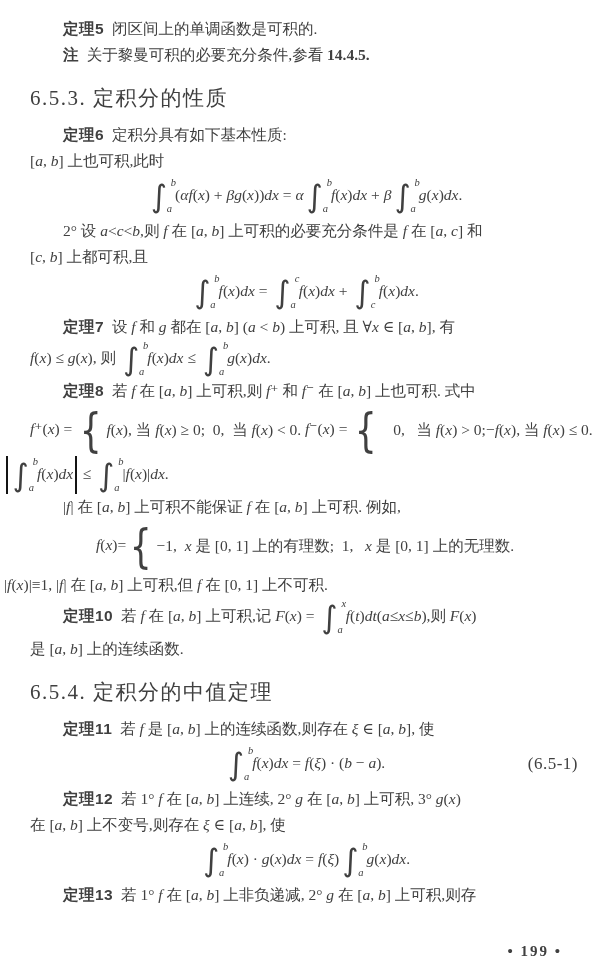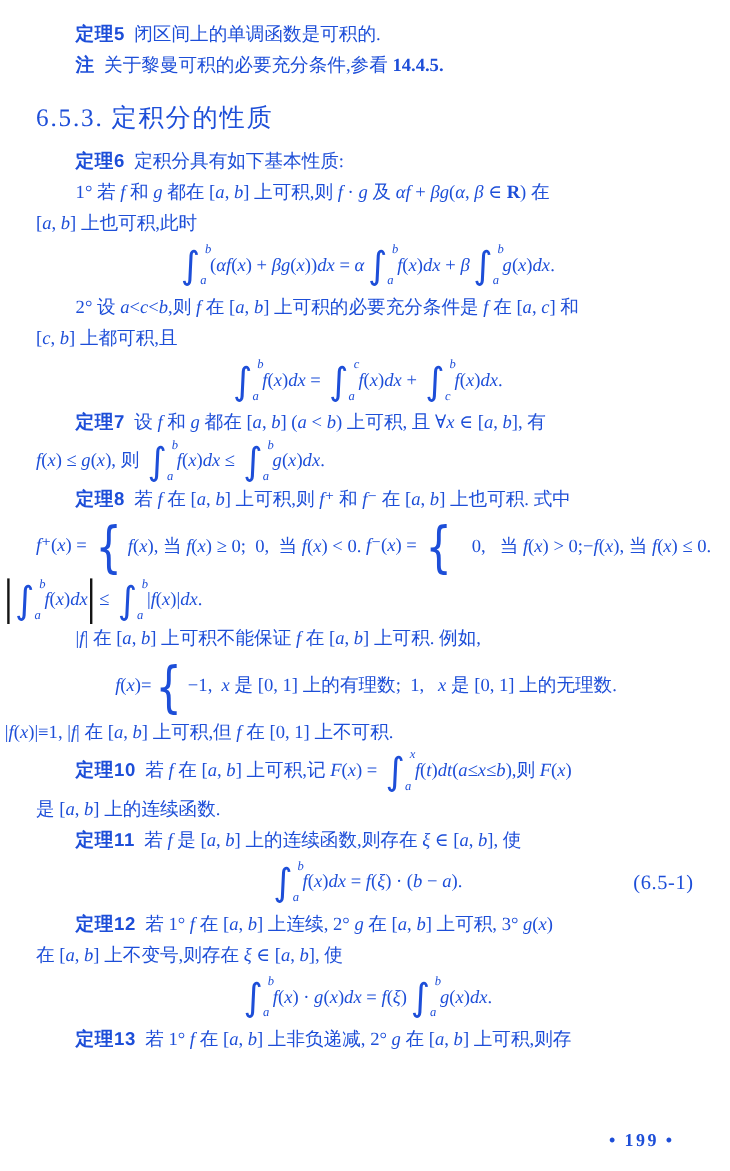--- a/index.html
+++ b/index.html
@@ -3,21 +3,21 @@
 <meta charset="utf-8">
 <style>
   html,body{margin:0;padding:0;background:#ffffff;}
   .page{
     position:relative;
     width:608px;height:976px;
     background:#ffffff;
     box-sizing:border-box;
     padding:16px 28px 0 30px;
     font-family:"Liberation Serif","DejaVu Serif",serif;
-    color:#1d4ed8;
+    color:#404040;
     font-size:15.5px;
     overflow:hidden;
   }
   .ln{white-space:pre;line-height:26px;}
   .thm{padding-left:33px;}
   .cont{padding-left:0;}
   .hang{margin-left:-26px;}
   .lbl{
     font-family:"Liberation Sans","DejaVu Sans",sans-serif;
     font-weight:700;letter-spacing:.5px;
@@ -72,36 +72,36 @@
 </style>
 </head>
 <body>
 
 <div class="page">
   <div id="content">
       <div class="ln thm"><b class="lbl">定理5</b>  闭区间上的单调函数是可积的.</div>
       <div class="ln thm"><b class="lbl">注</b>  关于黎曼可积的必要充分条件,参看 <b>14.4.5.</b></div>
       <div class="h">6.5.3. 定积分的性质</div>
       <div class="ln thm"><b class="lbl">定理6</b>  定积分具有如下基本性质:</div>
-      <div class="ln thm">1° 若 <i>f</i> 和 <i>g</i> 都在 [<i>a</i>, <i>b</i>] 上可积,则 <i>f</i> · <i>g</i> 及 <i>αf</i> + <i>βg</i>(<i>α</i>, <i>β</i> ∈ <b>R</b>) 在</div>
       <div class="ln cont">[<i>a</i>, <i>b</i>] 上也可积,此时</div>
       <div class="ln center"><span class="intgrl"><span class="isign">∫</span><span class="ilims"><i class="iup">b</i><i class="idn">a</i></span></span>(<i>αf</i>(<i>x</i>) + <i>βg</i>(<i>x</i>))<i>dx</i> = <i>α</i><span class="intgrl"><span class="isign">∫</span><span class="ilims"><i class="iup">b</i><i class="idn">a</i></span></span><i>f</i>(<i>x</i>)<i>dx</i> + <i>β</i><span class="intgrl"><span class="isign">∫</span><span class="ilims"><i class="iup">b</i><i class="idn">a</i></span></span><i>g</i>(<i>x</i>)<i>dx</i>.</div>
       <div class="ln thm">2° 设 <i>a</i>&lt;<i>c</i>&lt;<i>b</i>,则 <i>f</i> 在 [<i>a</i>, <i>b</i>] 上可积的必要充分条件是 <i>f</i> 在 [<i>a</i>, <i>c</i>] 和</div>
       <div class="ln cont">[<i>c</i>, <i>b</i>] 上都可积,且</div>
       <div class="ln center"><span class="intgrl"><span class="isign">∫</span><span class="ilims"><i class="iup">b</i><i class="idn">a</i></span></span><i>f</i>(<i>x</i>)<i>dx</i> = <span class="intgrl"><span class="isign">∫</span><span class="ilims"><i class="iup">c</i><i class="idn">a</i></span></span><i>f</i>(<i>x</i>)<i>dx</i> + <span class="intgrl"><span class="isign">∫</span><span class="ilims"><i class="iup">b</i><i class="idn">c</i></span></span><i>f</i>(<i>x</i>)<i>dx</i>.</div>
       <div class="ln thm"><b class="lbl">定理7</b>  设 <i>f</i> 和 <i>g</i> 都在 [<i>a</i>, <i>b</i>] (<i>a</i> &lt; <i>b</i>) 上可积, 且 ∀<i>x</i> ∈ [<i>a</i>, <i>b</i>], 有</div>
       <div class="ln cont"><i>f</i>(<i>x</i>) ≤ <i>g</i>(<i>x</i>), 则 <span class="intgrl"><span class="isign">∫</span><span class="ilims"><i class="iup">b</i><i class="idn">a</i></span></span><i>f</i>(<i>x</i>)<i>dx</i> ≤ <span class="intgrl"><span class="isign">∫</span><span class="ilims"><i class="iup">b</i><i class="idn">a</i></span></span><i>g</i>(<i>x</i>)<i>dx</i>.</div>
       <div class="ln thm"><b class="lbl">定理8</b>  若 <i>f</i> 在 [<i>a</i>, <i>b</i>] 上可积,则 <i>f</i>⁺ 和 <i>f</i>⁻ 在 [<i>a</i>, <i>b</i>] 上也可积. 式中</div>
       <div class="ln center"><i>f</i>⁺(<i>x</i>) = <span class="cases"><span class="brace">{</span><span class="crows"><span class="crow"><i>f</i>(<i>x</i>), 当 <i>f</i>(<i>x</i>) ≥ 0;</span><span class="crow">  0,  当 <i>f</i>(<i>x</i>) &lt; 0.</span></span></span> <i>f</i>⁻(<i>x</i>) = <span class="cases"><span class="brace">{</span><span class="crows"><span class="crow">   0,   当 <i>f</i>(<i>x</i>) &gt; 0;</span><span class="crow">−<i>f</i>(<i>x</i>), 当 <i>f</i>(<i>x</i>) ≤ 0.</span></span></span></div>
       <div class="ln hang"><span class="tallbar"></span><span class="intgrl"><span class="isign">∫</span><span class="ilims"><i class="iup">b</i><i class="idn">a</i></span></span><i>f</i>(<i>x</i>)<i>dx</i><span class="tallbar"></span> ≤ <span class="intgrl"><span class="isign">∫</span><span class="ilims"><i class="iup">b</i><i class="idn">a</i></span></span>|<i>f</i>(<i>x</i>)|<i>dx</i>.</div>
       <div class="ln thm">|<i>f</i>| 在 [<i>a</i>, <i>b</i>] 上可积不能保证 <i>f</i> 在 [<i>a</i>, <i>b</i>] 上可积. 例如,</div>
       <div class="ln center"><i>f</i>(<i>x</i>)=<span class="cases"><span class="brace">{</span><span class="crows"><span class="crow">−1,  <i>x</i> 是 [0, 1] 上的有理数;</span><span class="crow">  1,   <i>x</i> 是 [0, 1] 上的无理数.</span></span></span></div>
       <div class="ln hang">|<i>f</i>(<i>x</i>)|≡1, |<i>f</i>| 在 [<i>a</i>, <i>b</i>] 上可积,但 <i>f</i> 在 [0, 1] 上不可积.</div>
       <div class="ln thm"><b class="lbl">定理10</b>  若 <i>f</i> 在 [<i>a</i>, <i>b</i>] 上可积,记 <i>F</i>(<i>x</i>) = <span class="intgrl"><span class="isign">∫</span><span class="ilims"><i class="iup">x</i><i class="idn">a</i></span></span><i>f</i>(<i>t</i>)<i>dt</i>(<i>a</i>≤<i>x</i>≤<i>b</i>),则 <i>F</i>(<i>x</i>)</div>
       <div class="ln cont">是 [<i>a</i>, <i>b</i>] 上的连续函数.</div>
+      <div class="h">6.5.4. 定积分的中值定理</div>
       <div class="ln thm"><b class="lbl">定理11</b>  若 <i>f</i> 是 [<i>a</i>, <i>b</i>] 上的连续函数,则存在 <i>ξ</i> ∈ [<i>a</i>, <i>b</i>], 使</div>
       <div class="ln centereq"><span class="intgrl"><span class="isign">∫</span><span class="ilims"><i class="iup">b</i><i class="idn">a</i></span></span><i>f</i>(<i>x</i>)<i>dx</i> = <i>f</i>(<i>ξ</i>) · (<i>b</i> − <i>a</i>).<span class="eqno">(6.5-1)</span></div>
       <div class="ln thm"><b class="lbl">定理12</b>  若 1° <i>f</i> 在 [<i>a</i>, <i>b</i>] 上连续, 2° <i>g</i> 在 [<i>a</i>, <i>b</i>] 上可积, 3° <i>g</i>(<i>x</i>)</div>
       <div class="ln cont">在 [<i>a</i>, <i>b</i>] 上不变号,则存在 <i>ξ</i> ∈ [<i>a</i>, <i>b</i>], 使</div>
       <div class="ln center"><span class="intgrl"><span class="isign">∫</span><span class="ilims"><i class="iup">b</i><i class="idn">a</i></span></span><i>f</i>(<i>x</i>) · <i>g</i>(<i>x</i>)<i>dx</i> = <i>f</i>(<i>ξ</i>)<span class="intgrl"><span class="isign">∫</span><span class="ilims"><i class="iup">b</i><i class="idn">a</i></span></span><i>g</i>(<i>x</i>)<i>dx</i>.</div>
       <div class="ln thm"><b class="lbl">定理13</b>  若 1° <i>f</i> 在 [<i>a</i>, <i>b</i>] 上非负递减, 2° <i>g</i> 在 [<i>a</i>, <i>b</i>] 上可积,则存</div>
     </div>
   <div class="pageno">• 199 •</div>
 </div>
 

